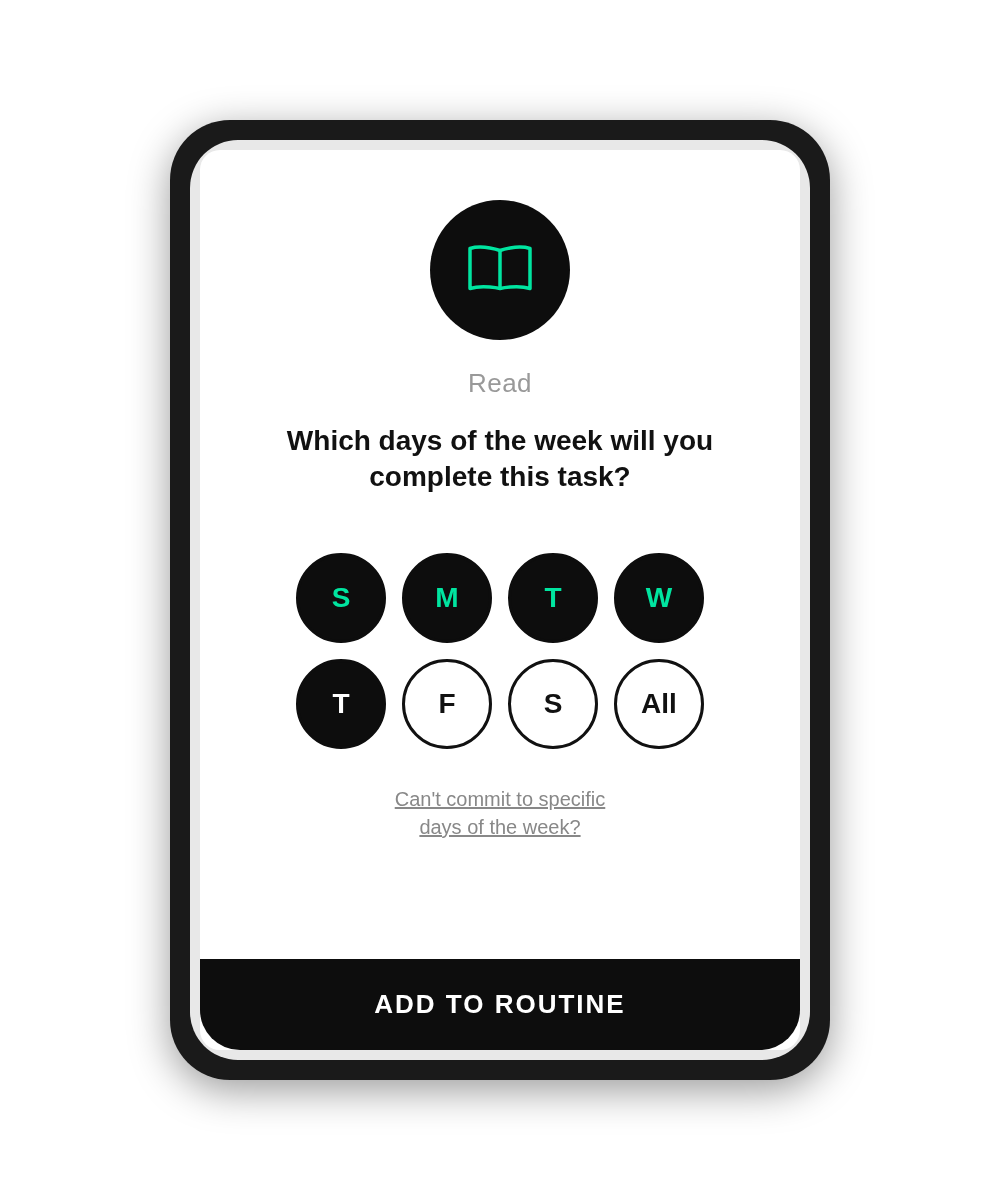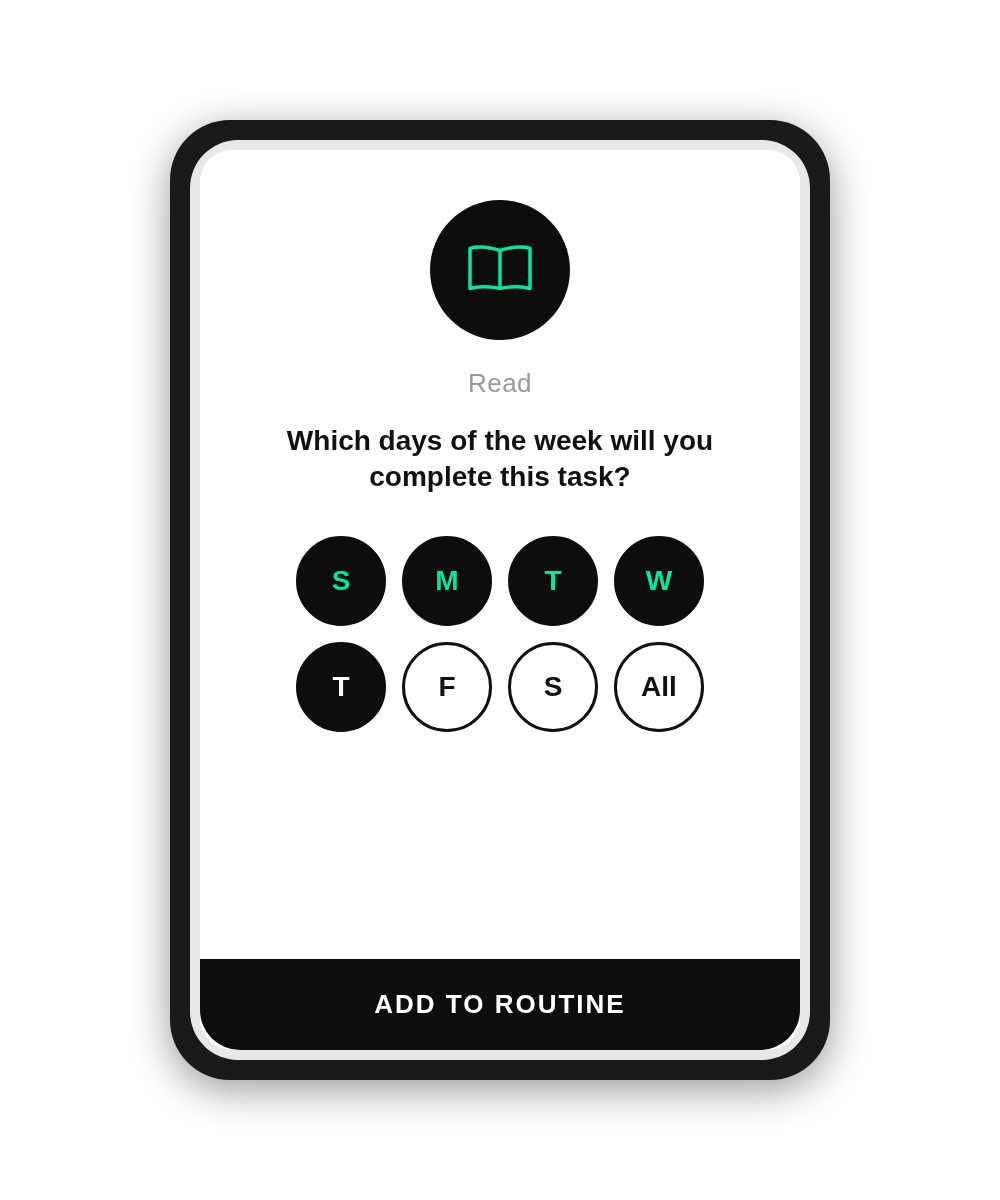--- a/index.html
+++ b/index.html
@@ -34,21 +34,21 @@
       display: flex;
       justify-content: center;
       align-items: center;
       overflow: hidden;
     }
 
     .screen {
       width: 600px;
       height: 900px;
       background: #ffffff;
-      border-radius: 32px;
+      border-radius: 20px;
       display: flex;
       flex-direction: column;
       overflow: hidden;
     }
 
     .content-area {
       flex: 1;
       display: flex;
       flex-direction: column;
       align-items: center;
@@ -79,21 +79,21 @@
       margin-bottom: 24px;
       letter-spacing: 0.5px;
     }
 
     .question-text {
       font-size: 28px;
       font-weight: 900;
       color: #111111;
       text-align: center;
       line-height: 1.3;
-      margin-bottom: 40px;
+      margin-bottom: 57px;
     }
 
     .days-grid {
       display: flex;
       flex-direction: column;
       gap: 16px;
       margin-bottom: 36px;
     }
 
     .days-row {
@@ -193,20 +193,24 @@
             <div class="day-btn selected-green">W</div>
           </div>
           <div class="days-row">
             <div class="day-btn selected-black">T</div>
             <div class="day-btn unselected">F</div>
             <div class="day-btn unselected">S</div>
             <div class="day-btn unselected">All</div>
           </div>
         </div>
 
+        <div class="cant-commit-link">
+          <span>Can't commit to specific</span><br>
+          <span>days of the week?</span>
+        </div>
 
       </div>
 
       <div class="bottom-bar">
         <button class="add-routine-btn">ADD TO ROUTINE</button>
       </div>
 
     </div>
   </div>
 </div>

